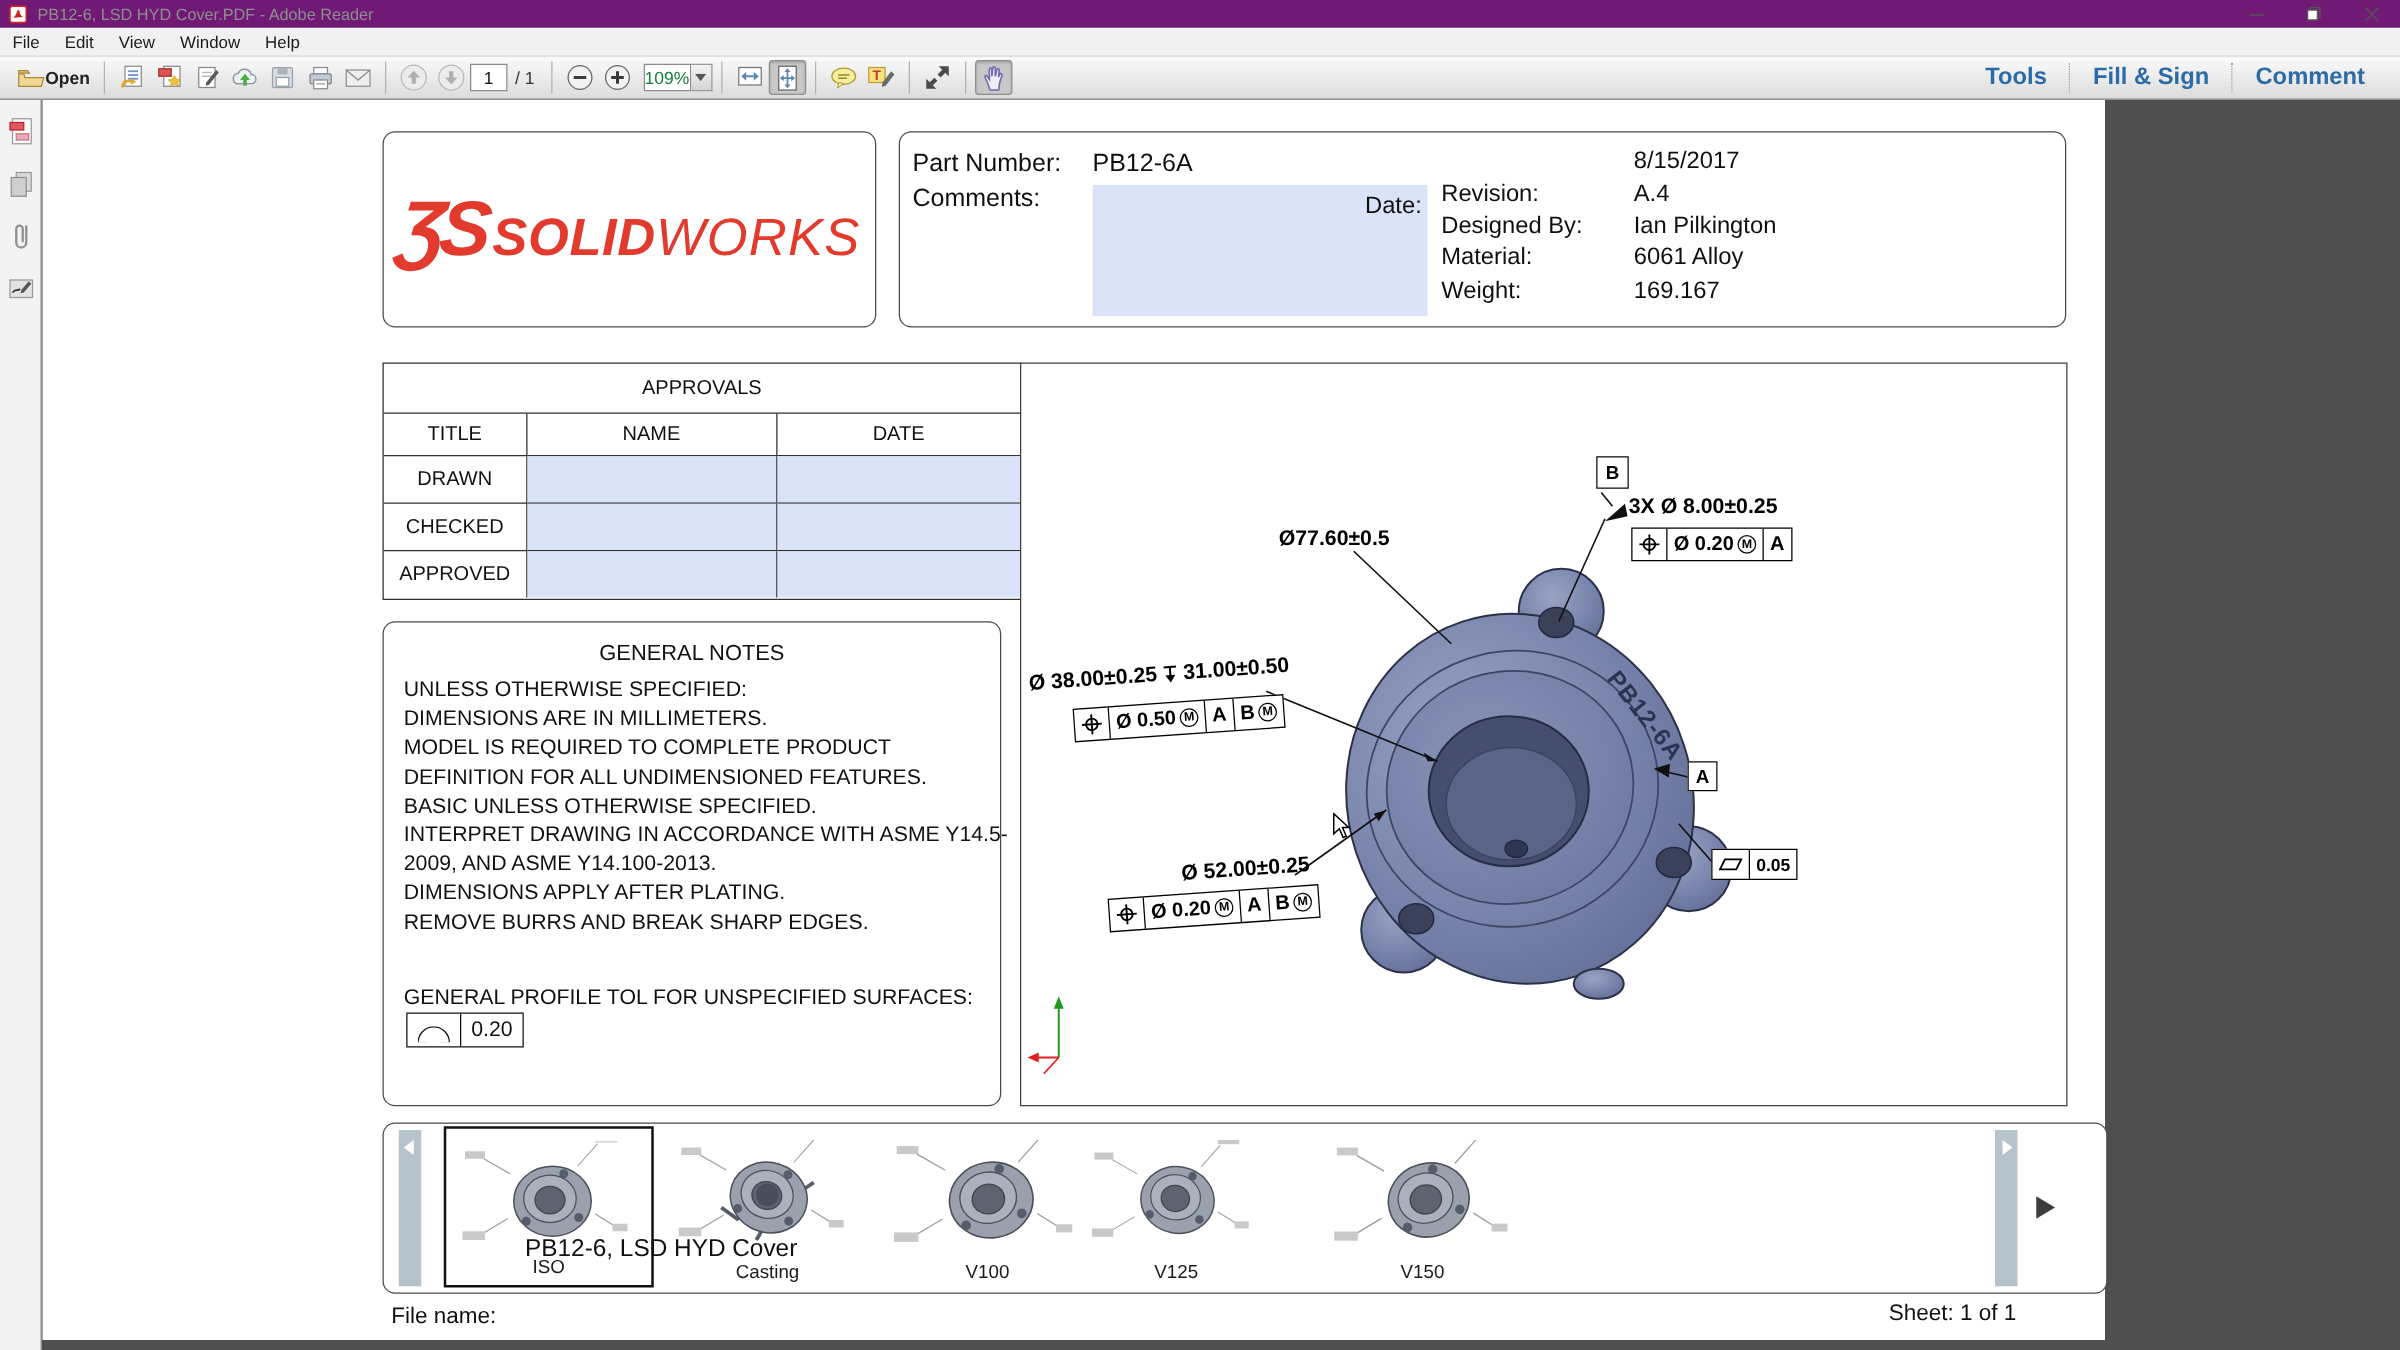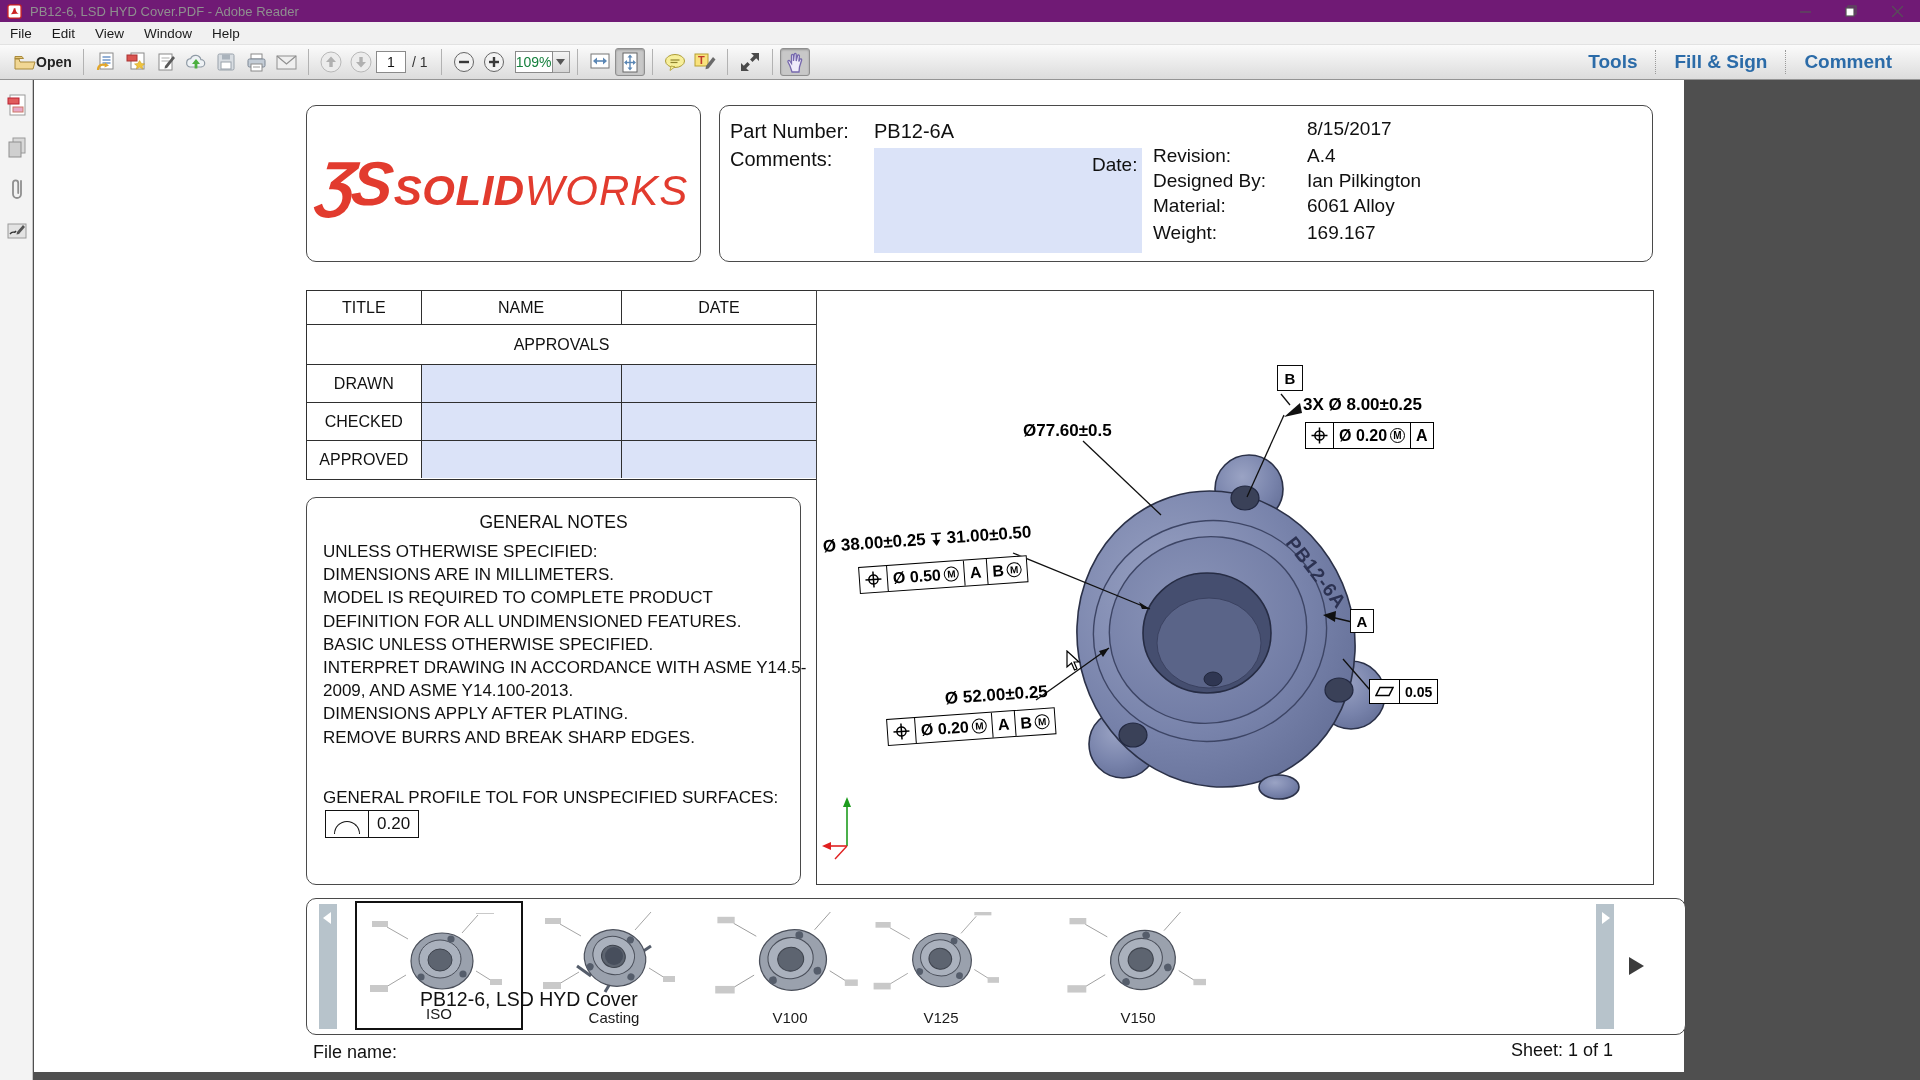--- a/index.html
+++ b/index.html
@@ -364,27 +364,27 @@
     <span class="lbl" style="left:1119px; top:65px;">Revision:</span>
     <span class="val" style="left:1273px; top:65px;">A.4</span>
     <span class="lbl" style="left:1119px; top:90px;">Designed By:</span>
     <span class="val" style="left:1273px; top:90px;">Ian Pilkington</span>
     <span class="lbl" style="left:1119px; top:115px;">Material:</span>
     <span class="val" style="left:1273px; top:115px;">6061 Alloy</span>
     <span class="lbl" style="left:1119px; top:142px;">Weight:</span>
     <span class="val" style="left:1273px; top:142px;">169.167</span>
 
     <div class="apprv">
+      <div class="trow" style="height:40px;">
+        <div class="acell" style="width:100%; border-right:none;">APPROVALS</div>
+      </div>
       <div class="trow" style="height:34px;">
         <div class="acell" style="width:115px;">TITLE</div>
         <div class="acell" style="width:201px;">NAME</div>
         <div class="acell" style="width:195px;">DATE</div>
-      </div>
-      <div class="trow" style="height:40px;">
-        <div class="acell" style="width:100%; border-right:none;">APPROVALS</div>
       </div>
       <div class="trow" style="height:38px;">
         <div class="acell" style="width:115px;">DRAWN</div>
         <div class="acell blue" style="width:201px;"></div>
         <div class="acell blue" style="width:195px;"></div>
       </div>
       <div class="trow" style="height:38px;">
         <div class="acell" style="width:115px;">CHECKED</div>
         <div class="acell blue" style="width:201px;"></div>
         <div class="acell blue" style="width:195px;"></div>

